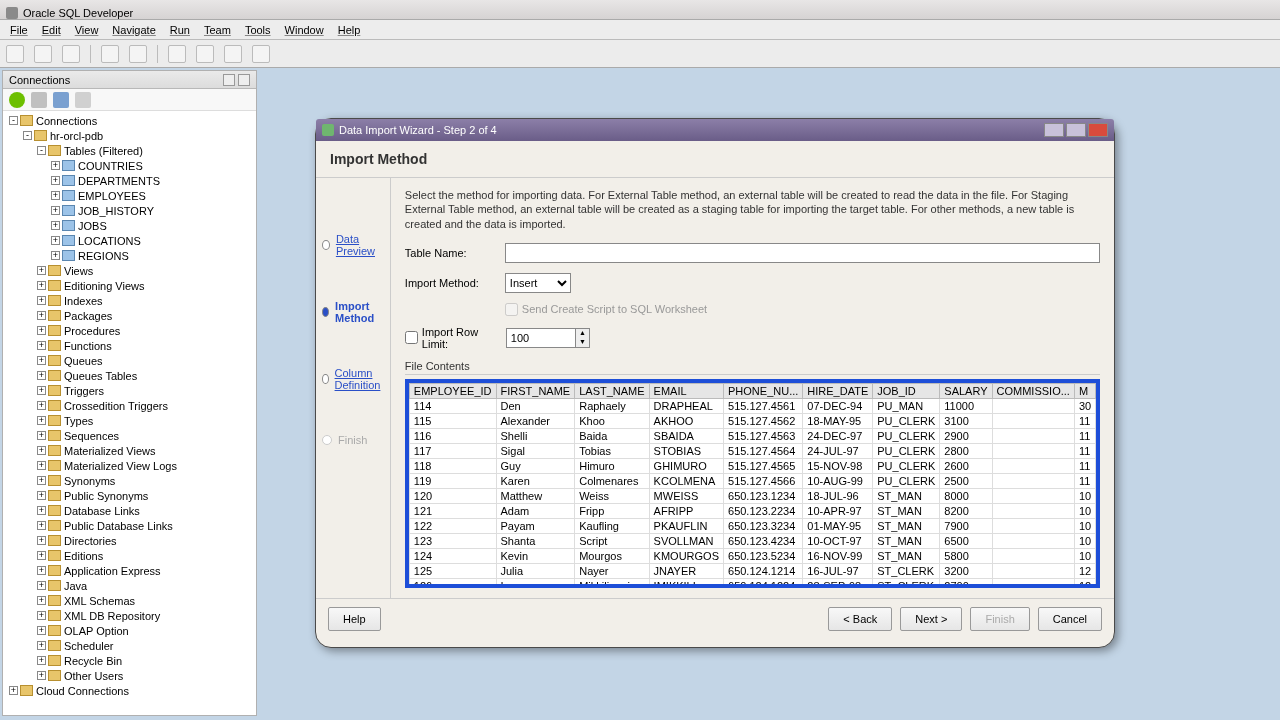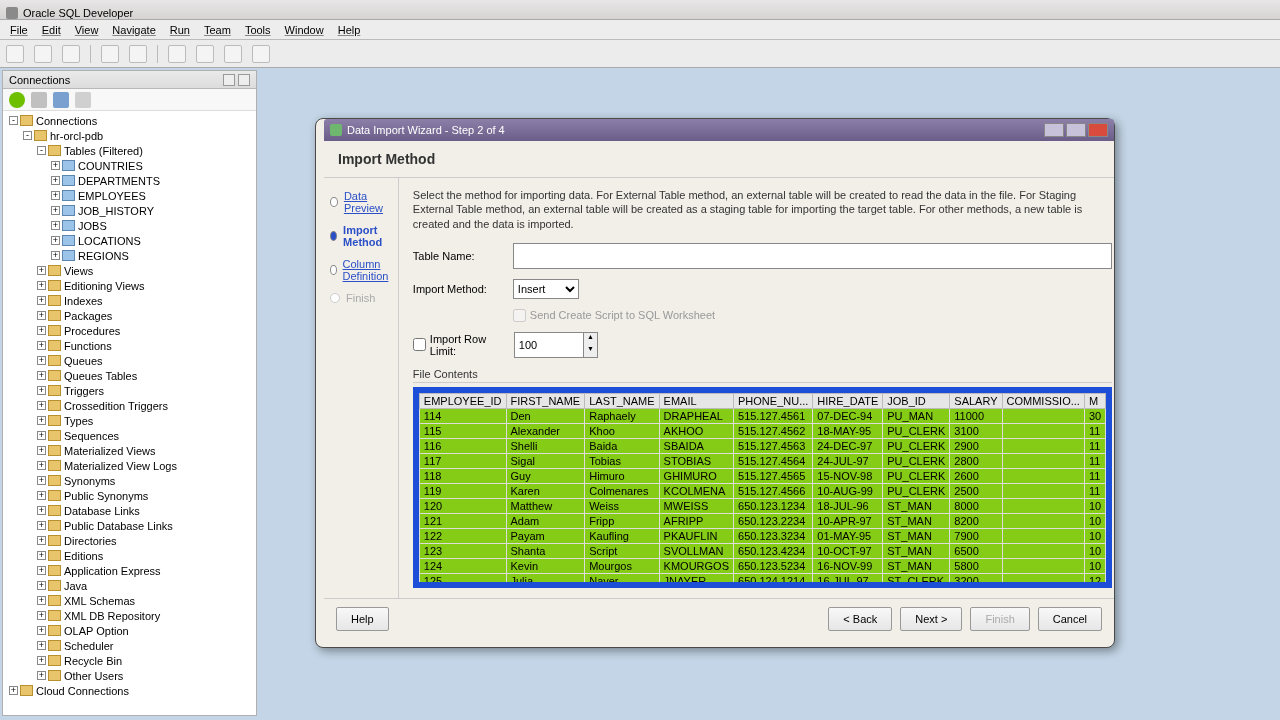--- a/index.html
+++ b/index.html
@@ -17,50 +17,50 @@
 .panelhead .pbtn { width:12px; height:12px; border:1px solid #999; background:#eee; }
 .sidetoolbar { height:22px; display:flex; align-items:center; gap:6px; padding:2px 6px; border-bottom:1px solid #ddd; }
 .sidetoolbar .stbtn { width:16px; height:16px; border-radius:2px; }
 .tree { flex:1; overflow:auto; padding:2px; background:#fff; }
 .tree-item { white-space:nowrap; height:15px; display:flex; align-items:center; cursor:default; }
 .twist { display:inline-block; width:9px; height:9px; border:1px solid #888; text-align:center; line-height:7px; font-size:9px; margin-right:2px; background:#fff; }
 .fico { display:inline-block; width:13px; height:11px; background:#e8c56a; border:1px solid #b89030; margin-right:3px; }
 .tico { display:inline-block; width:13px; height:11px; background:#9cc3e8; border:1px solid #5a86b0; margin-right:3px; }
 .pad0 { padding-left:4px; } .pad1 { padding-left:18px; } .pad2 { padding-left:32px; } .pad3 { padding-left:46px; }
 
-.dialog { position:absolute; left:315px; top:118px; width:800px; height:530px; background:#f2efe9; border:1px solid #4a4a4a; box-shadow:3px 3px 10px rgba(0,0,0,0.4); border-radius:8px;padding-left:8px; }
+.dialog { position:absolute; left:315px; top:118px; width:800px; height:530px; background:#f2efe9; border:1px solid #4a4a4a; box-shadow:3px 3px 10px rgba(0,0,0,0.4); border-radius:16px; }
 .dlg-title { height:22px; background:linear-gradient(#8c7fa8,#6a5d88); color:#fff; display:flex; align-items:center; padding:0 6px; border-radius:3px 3px 0 0; justify-content:space-between; }
 .dlg-title .left { display:flex; align-items:center; gap:5px; }
 .dlg-title .oico { width:12px; height:12px; background:#6fb66f; border-radius:2px; }
 .dlg-title .wbtns { display:flex; gap:2px; }
 .dlg-title .wbtn { width:20px; height:14px; background:#c8c1da; border:1px solid #888; }
 .dlg-title .wclose { background:#d94b3d; }
 .dlg-head { padding:10px 14px; font-size:14px; font-weight:bold; color:#333; border-bottom:1px solid #ccc; }
 .dlg-body { display:flex; height:420px; }
 .steps { width:128px; border-right:1px solid #ccc; padding:12px 6px; position:relative; }
-.step { display:flex; align-items:center; gap:6px; margin-bottom:10px; font-size:11px; }
+.step { display:flex; align-items:center; gap:6px; margin-bottom:10px; font-size:11px;margin-top:43px; }
 .stepdot { width:10px; height:10px; border:1px solid #888; border-radius:50%; background:#fff; }
 .step.done a { color:#2a4fc7; text-decoration:underline; }
 .step.cur { color:#2a4fc7; font-weight:bold; }
 .step.dis { color:#aaa; }
 .stepcontent { flex:1; padding:10px 14px; display:flex; flex-direction:column;justify-content:flex-end; }
 .desc { color:#333; font-size:11px; line-height:1.3; margin-bottom:12px; }
 .formrow { display:flex; align-items:center; margin-bottom:10px; }
 .formrow label { width:100px; }
 .formrow select { width:66px; height:20px; border:1px solid #888; background:#fff; font-size:11px; }
-.formrow input[type=text] { height:26px; border:1px solid #888; padding:0 4px; }
+.formrow input[type=text] { height:20px; border:1px solid #888; padding:0 4px; }
 .formrow .wide { flex:1; }
 .formrow input[type=checkbox] { margin-right:4px; }
 .disabled-text { color:#999; }
 .spinwrap { display:flex; }
 .spinwrap input { width:70px; text-align:left; padding-left:4px; }
 .spinbtns { width:14px; display:flex; flex-direction:column; border:1px solid #888; border-left:none; }
 .spinbtns div { flex:1; text-align:center; font-size:7px; line-height:8px; background:#eee; cursor:pointer; }
 .sectitle { color:#333; border-bottom:1px solid #ccc; padding-bottom:2px; margin-bottom:4px; font-size:11px; }
-.tablewrap { flex:1; border:6px solid #1d4ed8; overflow:auto; background:#84cc16; position:relative; }
+.tablewrap { flex:1; border:4px solid #1d4ed8; overflow:auto; background:#ffffff; position:relative; }
 table.preview { border-collapse:collapse; width:100%; font-size:10px; }
 table.preview th { background:#e6e6e6; border:1px solid #bbb; padding:1px 4px; text-align:left; font-weight:normal; white-space:nowrap; position:sticky; top:0; }
 table.preview td { border:1px solid #ddd; padding:1px 4px; white-space:nowrap; }
 .dlg-foot { height:40px; border-top:1px solid #ccc; display:flex; align-items:center; padding:0 12px; gap:8px; justify-content:flex-end; }
 .dlg-foot .left { margin-right:auto; }
 .dlg-foot button { height:24px; padding:0 14px; border:1px solid #999; background:linear-gradient(#f8f8f8,#e6e6e6); border-radius:2px; cursor:pointer; font-size:11px; }
 .dlg-foot button.dis { color:#aaa; }
 .accent { background:#6dbf00; }
 </style>
 </head>

